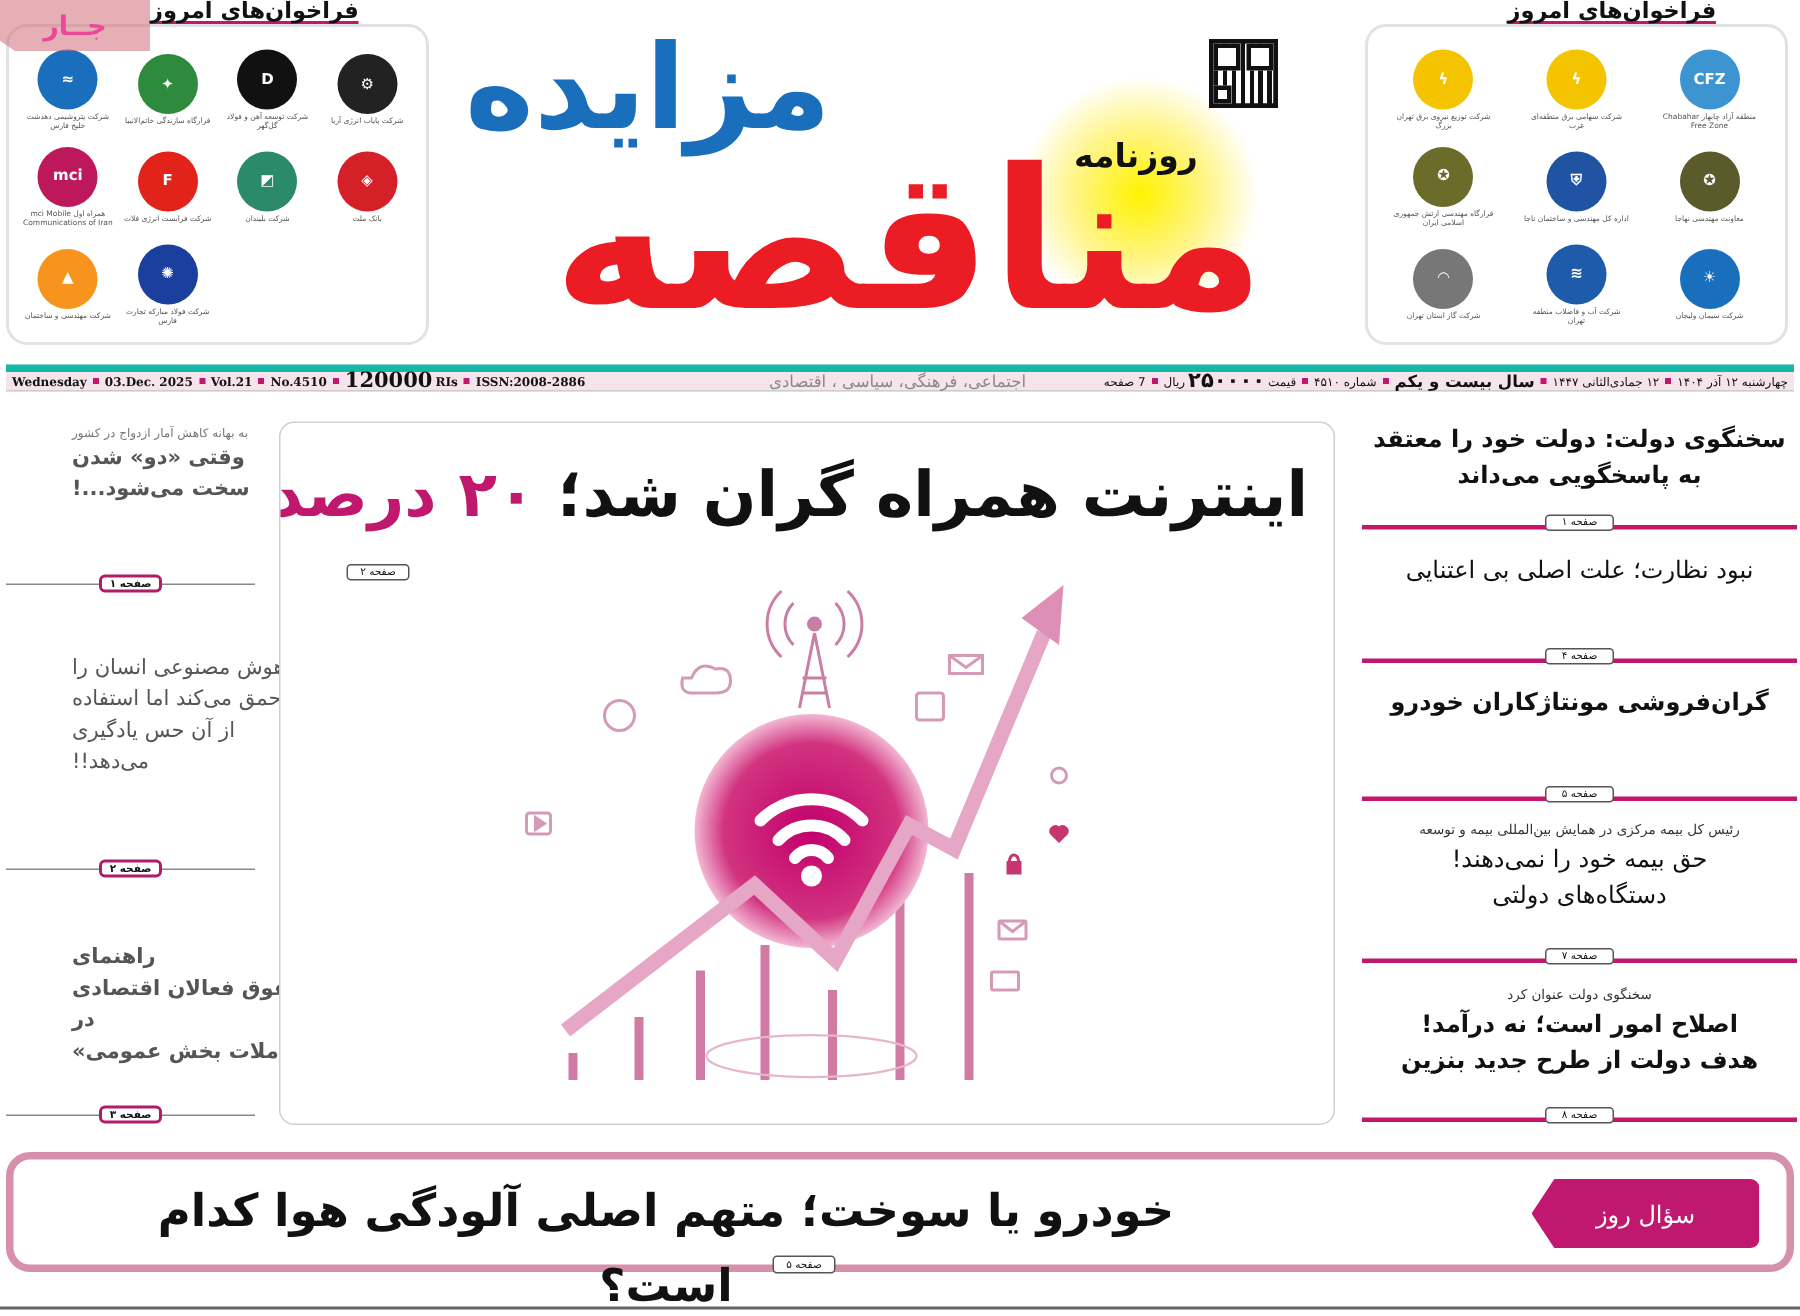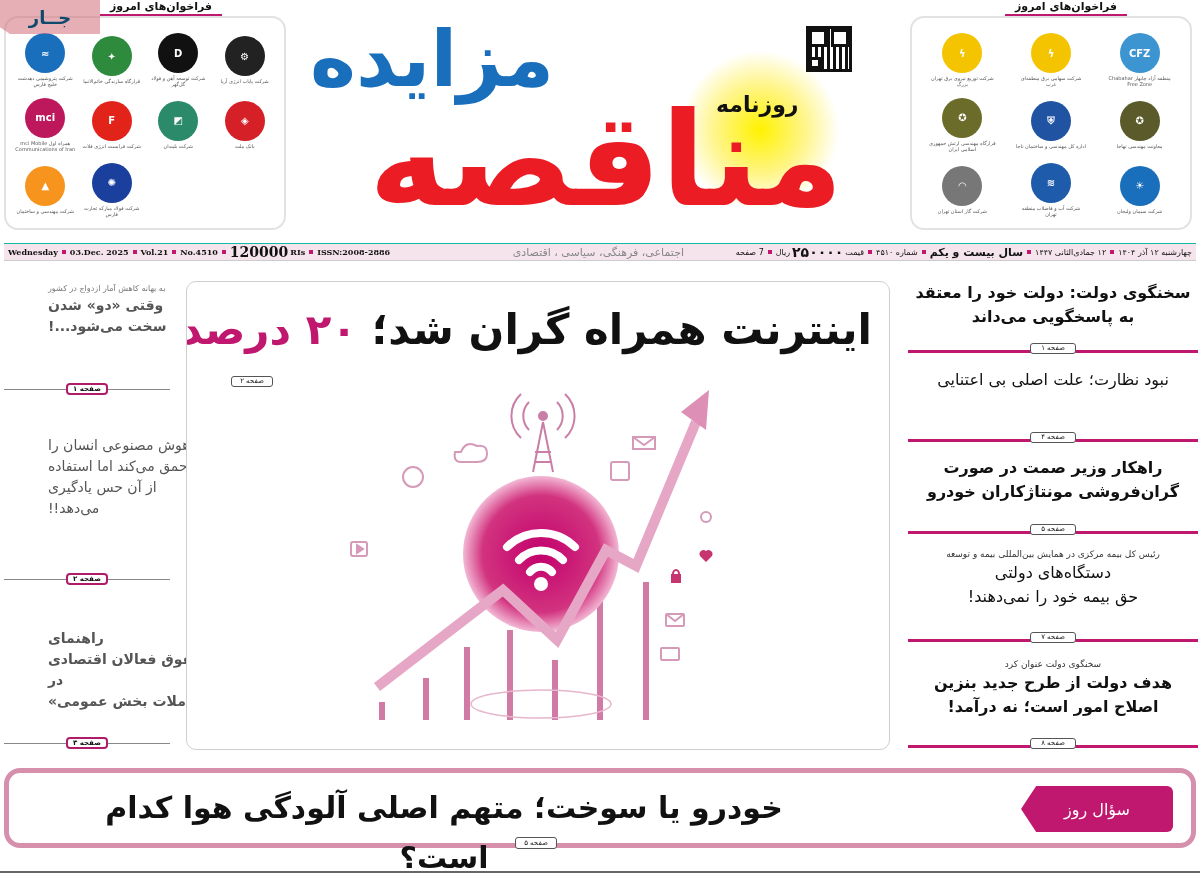--- a/index.html
+++ b/index.html
@@ -4,44 +4,44 @@
 <style>
   * { box-sizing: border-box; margin: 0; padding: 0; }
   html, body { width: 1200px; height: 877px; overflow: hidden; background: #ffffff; }
   body { font-family: "DejaVu Sans", sans-serif; color: #111; position: relative; }
 
   
   .masthead { position: absolute; left: 0; top: 0; width: 1200px; height: 240px; }
   .ads-box { position: absolute; top: 16px; width: 282px; height: 214px; border: 2px solid #e2e2e2; border-radius: 14px; background: #fff; }
   .ads-left { left: 4px; }
   .ads-right { left: 910px; }
-  .ads-title { position: absolute; top: 0; font-weight: bold; font-size: 11px; direction: rtl; background: #fff; padding: 0 10px; border-bottom: 2px solid #c0186e; line-height: 14px; }
+  .ads-title { position: absolute; top: 0; font-weight: bold; font-size: 15px; direction: rtl; background: #fff; padding: 0 0; border-bottom: 2px solid #c0186e; line-height: 14px; }
   .ads-left-title { left: 100px; }
   .ads-right-title { left: 1005px; }
   .logo-grid { position: absolute; left: 8px; top: 12px; right: 8px; bottom: 8px; display: grid; grid-template-columns: repeat(3, 1fr); grid-template-rows: repeat(3, 1fr); gap: 4px; }
   .logo-grid.four { grid-template-columns: repeat(4, 1fr); }
   .logo { display: flex; flex-direction: column; align-items: center; justify-content: center; }
   .logo-mark { width: 40px; height: 40px; border-radius: 50%; display: flex; align-items: center; justify-content: center; font-size: 10px; font-weight: bold; color: #fff; }
   .logo-cap { font-size: 5px; color: #555; margin-top: 2px; direction: rtl; text-align: center; line-height: 6px; max-width: 70px; }
 
-  .watermark { position: absolute; left: 0; top: 0; width: 100px; height: 34px; background: rgba(210,110,120,0.55); clip-path: polygon(0 0, 100% 0, 100% 100%, 10% 100%, 0 80%); color: #0c4a6e; font-weight: bold; font-size: 18px; direction: rtl; display: flex; align-items: center; justify-content: center; }
+  .watermark { position: absolute; left: 0; top: 0; width: 100px; height: 34px; background: rgba(210,110,120,0.55); clip-path: polygon(0 0, 100% 0, 100% 100%, 10% 100%, 0 80%); color: #ec4899; font-weight: bold; font-size: 18px; direction: rtl; display: flex; align-items: center; justify-content: center; }
   .sun { position: absolute; left: 680px; top: 50px; width: 160px; height: 160px; border-radius: 50%; background: radial-gradient(circle, #fff200 0%, #fff58a 40%, rgba(255,255,255,0) 70%); }
   .title-blue { position: absolute; left: 310px; top: 14px; width: 280px; font-size: 78px; font-weight: bold; color: #1a6fbd; direction: rtl; line-height: 90px; text-align: left; letter-spacing: -4px; }
   .title-red { position: absolute; left: 316px; top: 90px; width: 580px; font-size: 130px; font-weight: bold; color: #ec1c24; direction: rtl; line-height: 140px; text-align: center; letter-spacing: -8px; }
   .title-rooz { position: absolute; left: 716px; top: 92px; font-size: 22px; font-weight: bold; color: #111; direction: rtl; }
   .qr { position: absolute; left: 806px; top: 26px; width: 46px; height: 46px; background:
         repeating-linear-gradient(90deg, #111 0 3px, #fff 3px 6px),
         #111; border: 3px solid #111; }
   .qr::before, .qr::after { content: ""; position: absolute; width: 12px; height: 12px; border: 3px solid #111; background: #fff; }
   .qr::before { left: 0; top: 0; }
   .qr::after { right: 0; top: 0; }
   .qr-sq { position: absolute; left: 0; bottom: 0; width: 12px; height: 12px; border: 3px solid #111; background: #fff; }
 
   
-  .infobar { position: absolute; left: 4px; top: 243px; width: 1192px; height: 18px; background: #f6e4ec; border-top: 1px solid #14b8a6; border-bottom: 1px solid #ccc; font-size: 8px; display: flex; align-items: center; }
+  .infobar { position: absolute; left: 4px; top: 243px; width: 1192px; height: 18px; background: #f6e4ec; border-top: 5px solid #14b8a6; border-bottom: 1px solid #ccc; font-size: 8px; display: flex; align-items: center; }
   .info-en { position: absolute; left: 4px; font-family: "DejaVu Serif", serif; font-weight: bold; font-size: 8px; display: flex; align-items: center; gap: 2px; }
   .info-en .big { font-size: 14px; }
   .sq { display: inline-block; width: 4px; height: 4px; background: #c0186e; margin: 0 2px; }
   .info-topics { position: absolute; left: 500px; color: #888; direction: rtl; font-size: 11px; width: 180px; text-align: right; }
   .info-fa { position: absolute; right: 4px; direction: rtl; font-size: 8px; display: flex; align-items: center; gap: 2px; }
   .info-fa .bold { font-weight: bold; font-size: 11px; }
   .info-fa .price { font-weight: bold; font-size: 14px; }
 
   
   .right-col { position: absolute; left: 908px; top: 275px; width: 290px; }
@@ -318,40 +318,39 @@
   </div>
 
   <div class="r-story" style="top:93px;">
     <div class="r-head">نبود نظارت؛ علت اصلی بی اعتنایی</div>
   </div>
   <div class="r-sep" style="top:164px;">
     <div class="r-tag">صفحه ۴</div>
   </div>
 
   <div class="r-story" style="top:181px;">
-    <div class="r-head bold">راهکار وزیر صمت در صورت</div>
     <div class="r-head bold">گران‌فروشی مونتاژکاران خودرو</div>
   </div>
   <div class="r-sep" style="top:256px;">
     <div class="r-tag">صفحه ۵</div>
   </div>
 
   <div class="r-story" style="top:272px;">
     <div class="r-kicker">رئیس کل بیمه مرکزی در همایش بین‌المللی بیمه و توسعه</div>
+    <div class="r-head">حق بیمه خود را نمی‌دهند!</div>
     <div class="r-head">دستگاه‌های دولتی</div>
-    <div class="r-head">حق بیمه خود را نمی‌دهند!</div>
   </div>
   <div class="r-sep" style="top:364px;">
     <div class="r-tag">صفحه ۷</div>
   </div>
 
   <div class="r-story" style="top:382px;">
     <div class="r-kicker">سخنگوی دولت عنوان کرد</div>
+    <div class="r-head bold">اصلاح امور است؛ نه درآمد!</div>
     <div class="r-head bold">هدف دولت از طرح جدید بنزین</div>
-    <div class="r-head bold">اصلاح امور است؛ نه درآمد!</div>
   </div>
   <div class="r-sep" style="top:470px;">
     <div class="r-tag">صفحه ۸</div>
   </div>
 </div>
 
 <div class="banner">
   <div class="banner-q">خودرو یا سوخت؛ متهم اصلی آلودگی هوا کدام است؟</div>
   <div class="banner-label">سؤال روز</div>
 </div>

